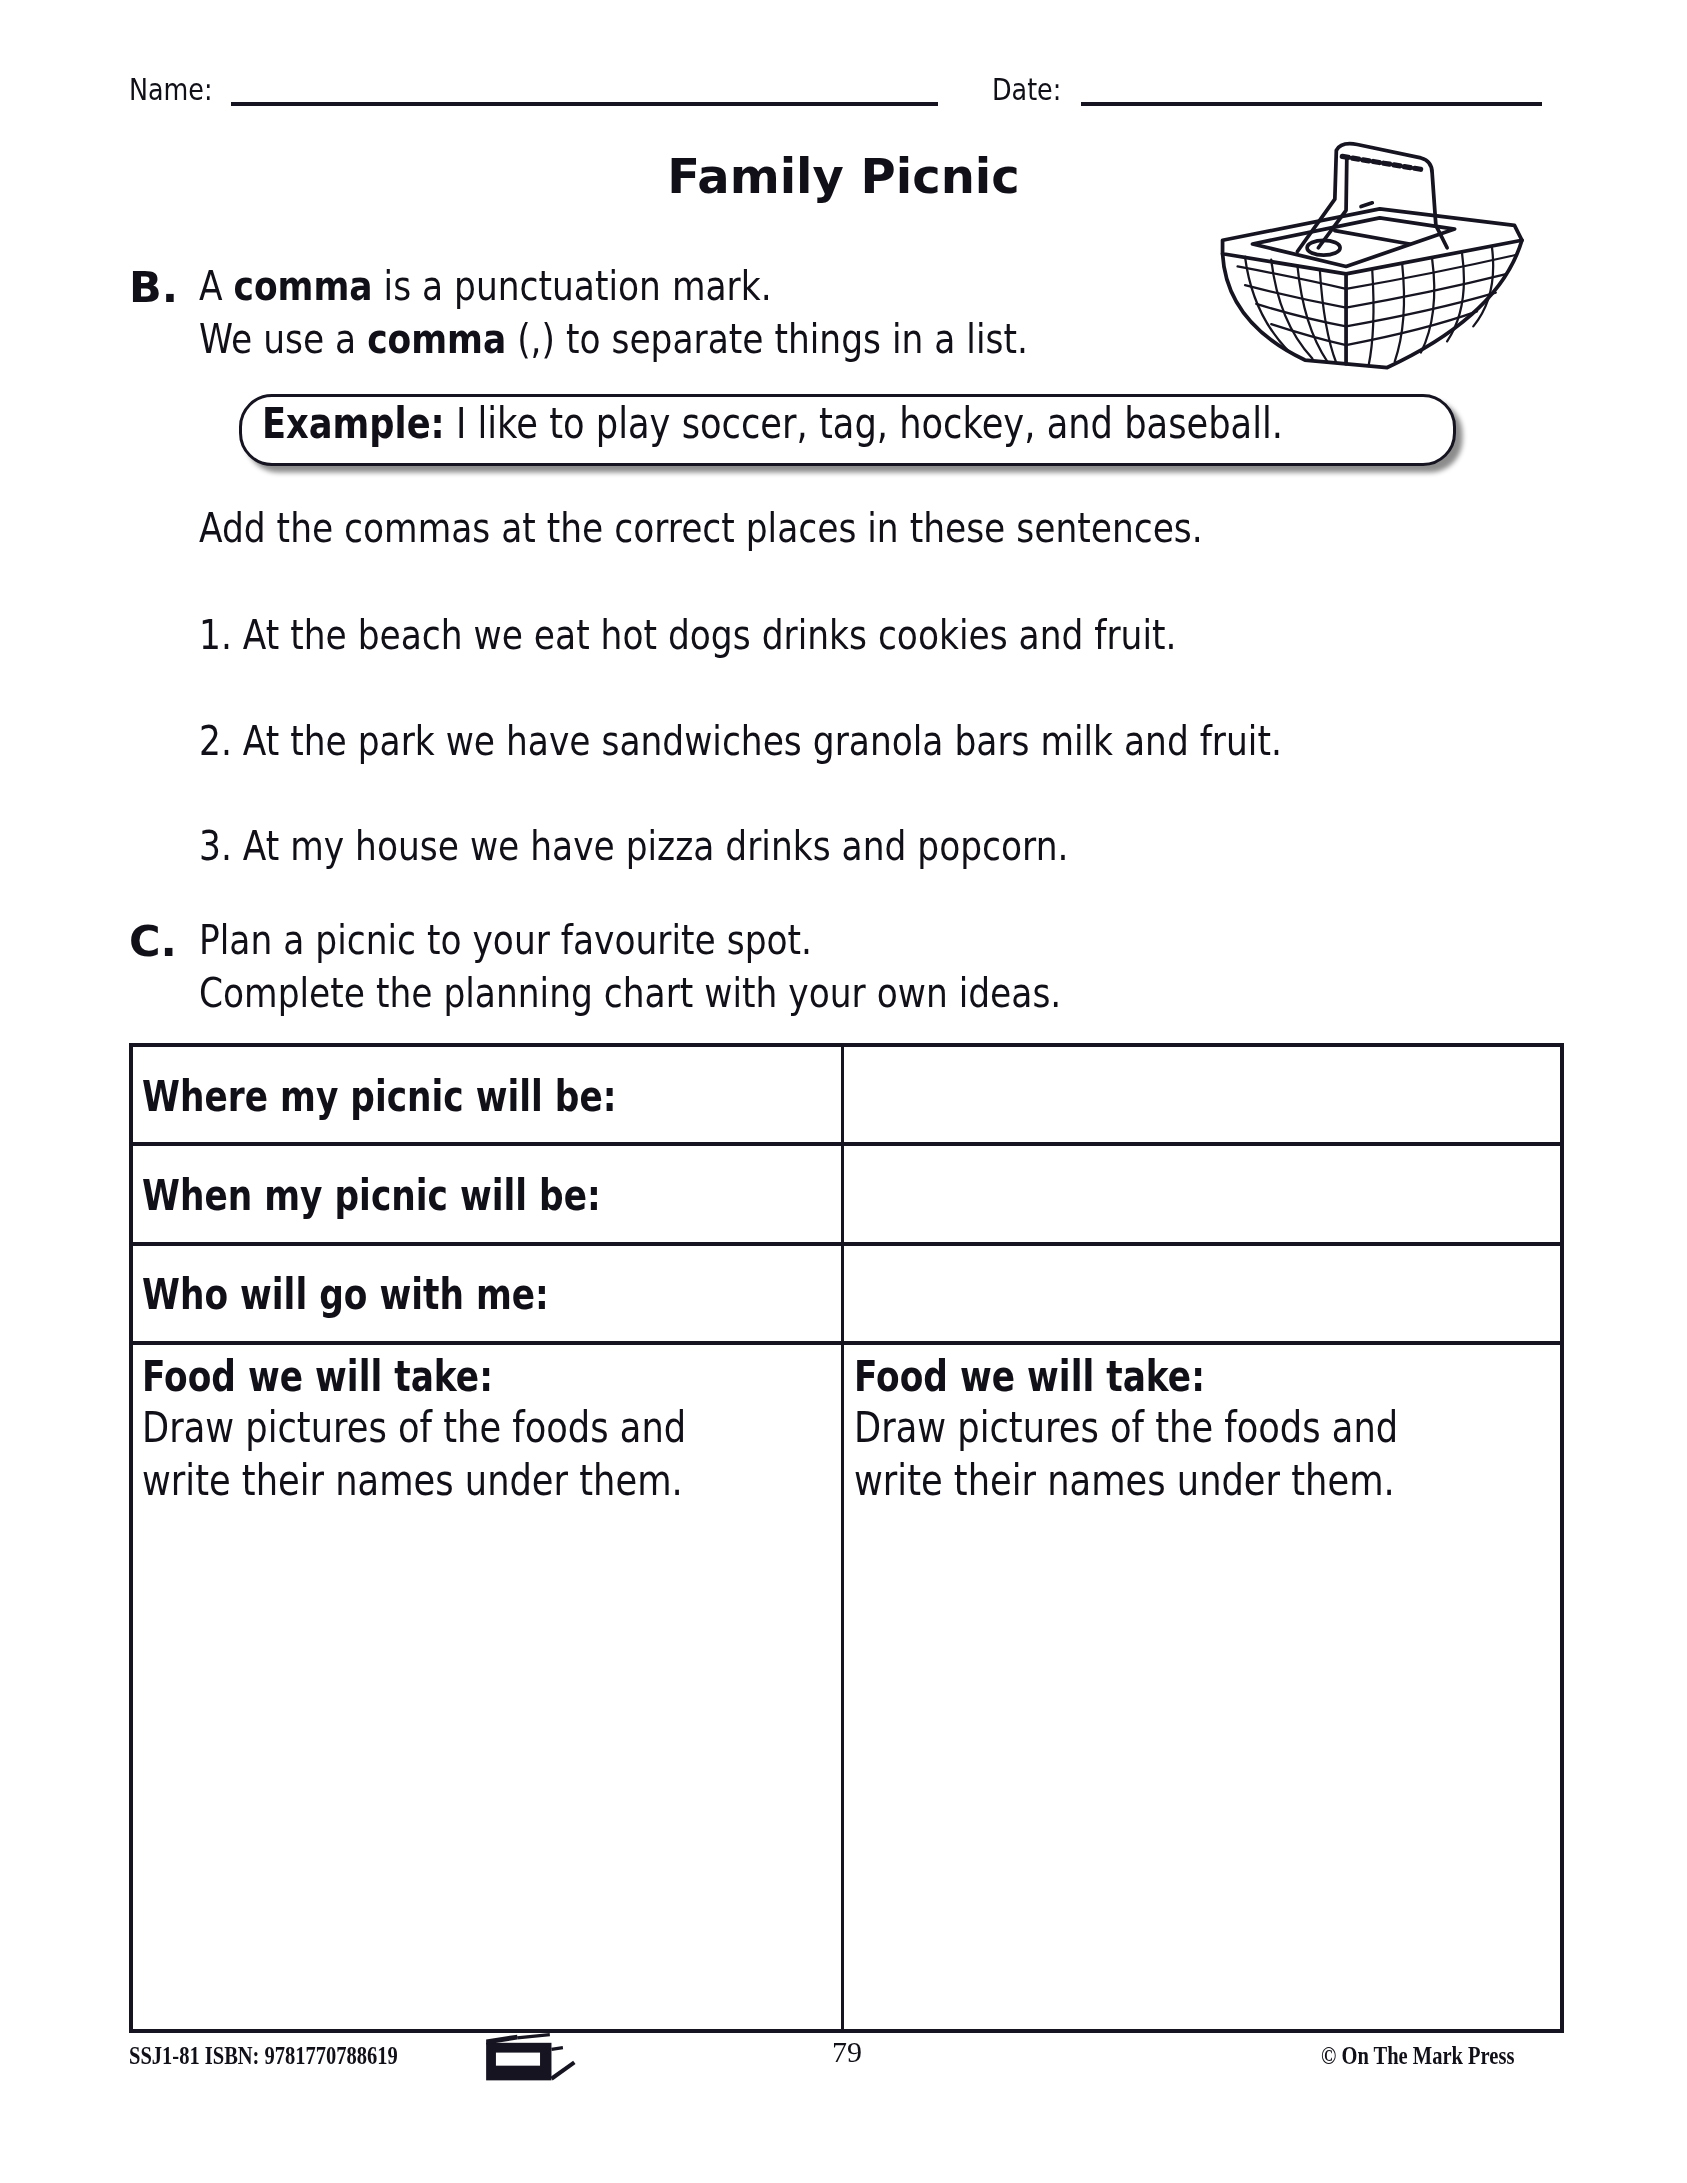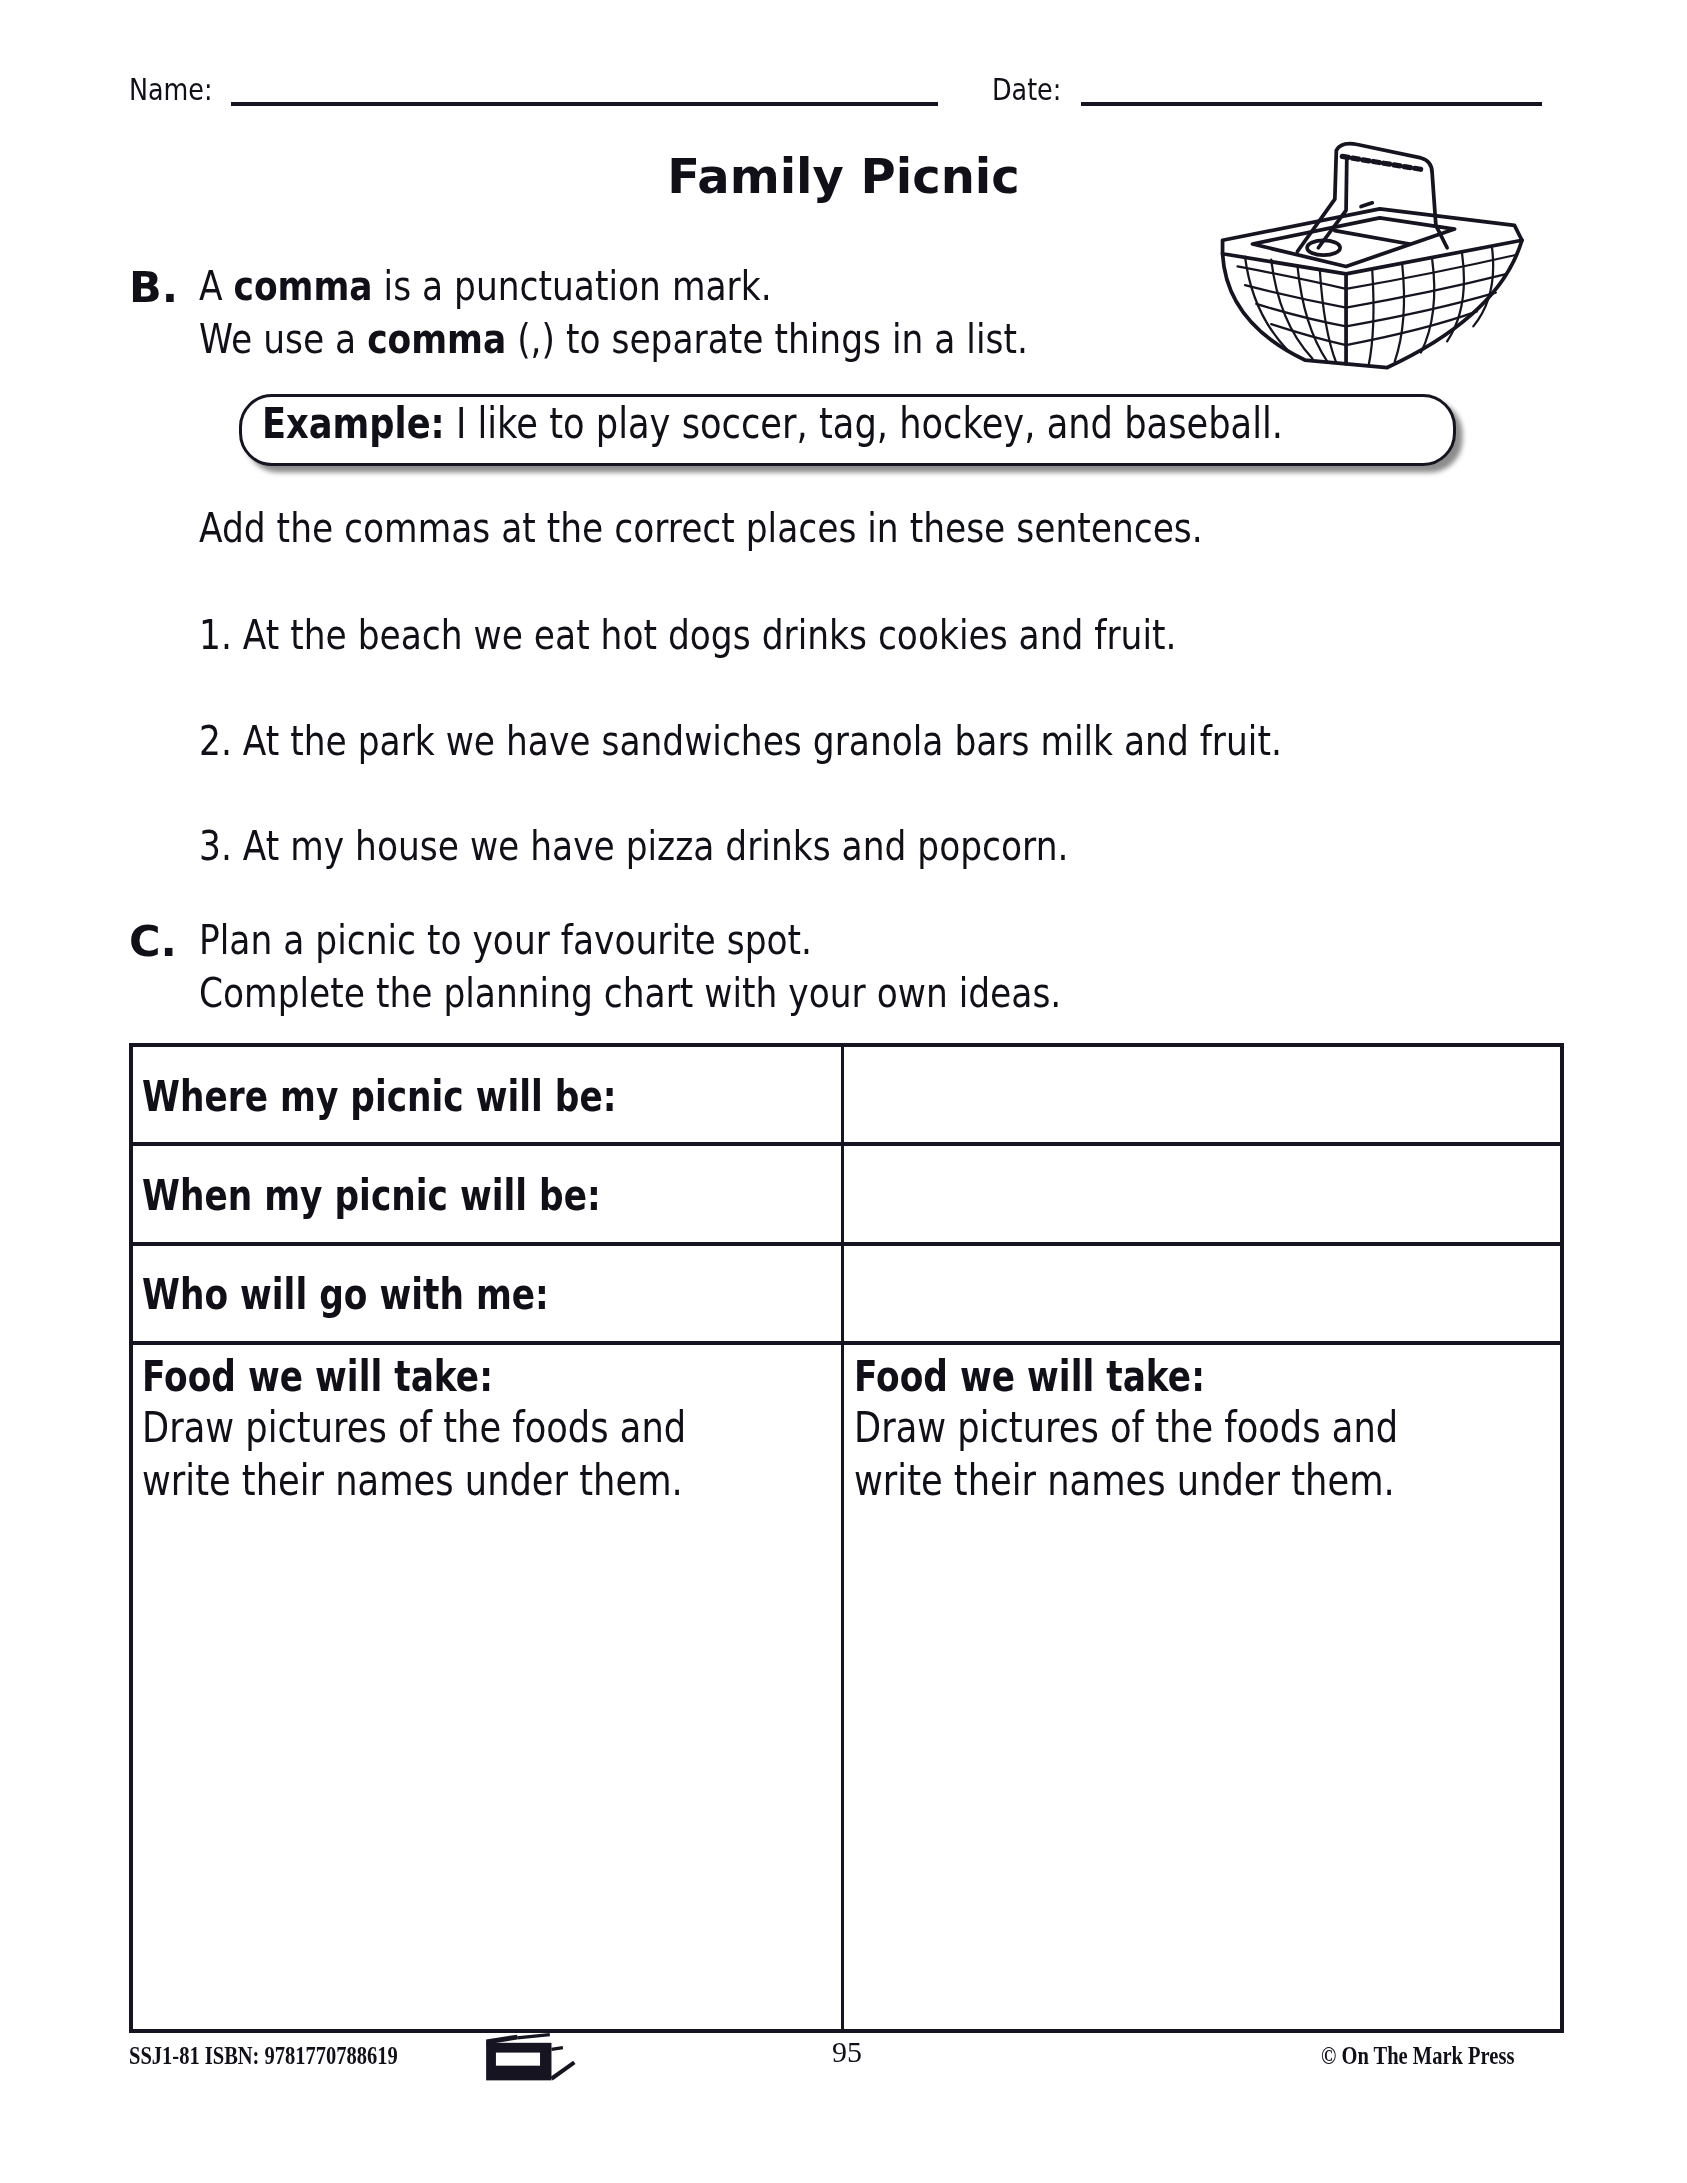--- a/index.html
+++ b/index.html
@@ -124,15 +124,15 @@
 <div class="abs" style="left:484px; top:2033px; width:99px; height:49px;">
   <svg width="99" height="49" viewBox="0 0 120 60">
     <rect x="2" y="12" width="80" height="46" fill="#161420"></rect>
     <rect x="14" y="24" width="54" height="16" fill="#ffffff"></rect>
     <polygon points="2,8 40,2 40,8 2,14" fill="#161420"></polygon>
     <line x1="40" y1="6" x2="80" y2="2" stroke="#161420" stroke-width="4"></line>
     <line x1="82" y1="20" x2="96" y2="18" stroke="#161420" stroke-width="4"></line>
     <line x1="82" y1="56" x2="110" y2="36" stroke="#161420" stroke-width="5"></line>
   </svg>
 </div>
-<div class="abs pagenum">95</div>
+<div class="abs pagenum">79</div>
 <div class="abs foot" style="left:1321px;">© On The Mark Press</div>
 
 
 </body></html>

